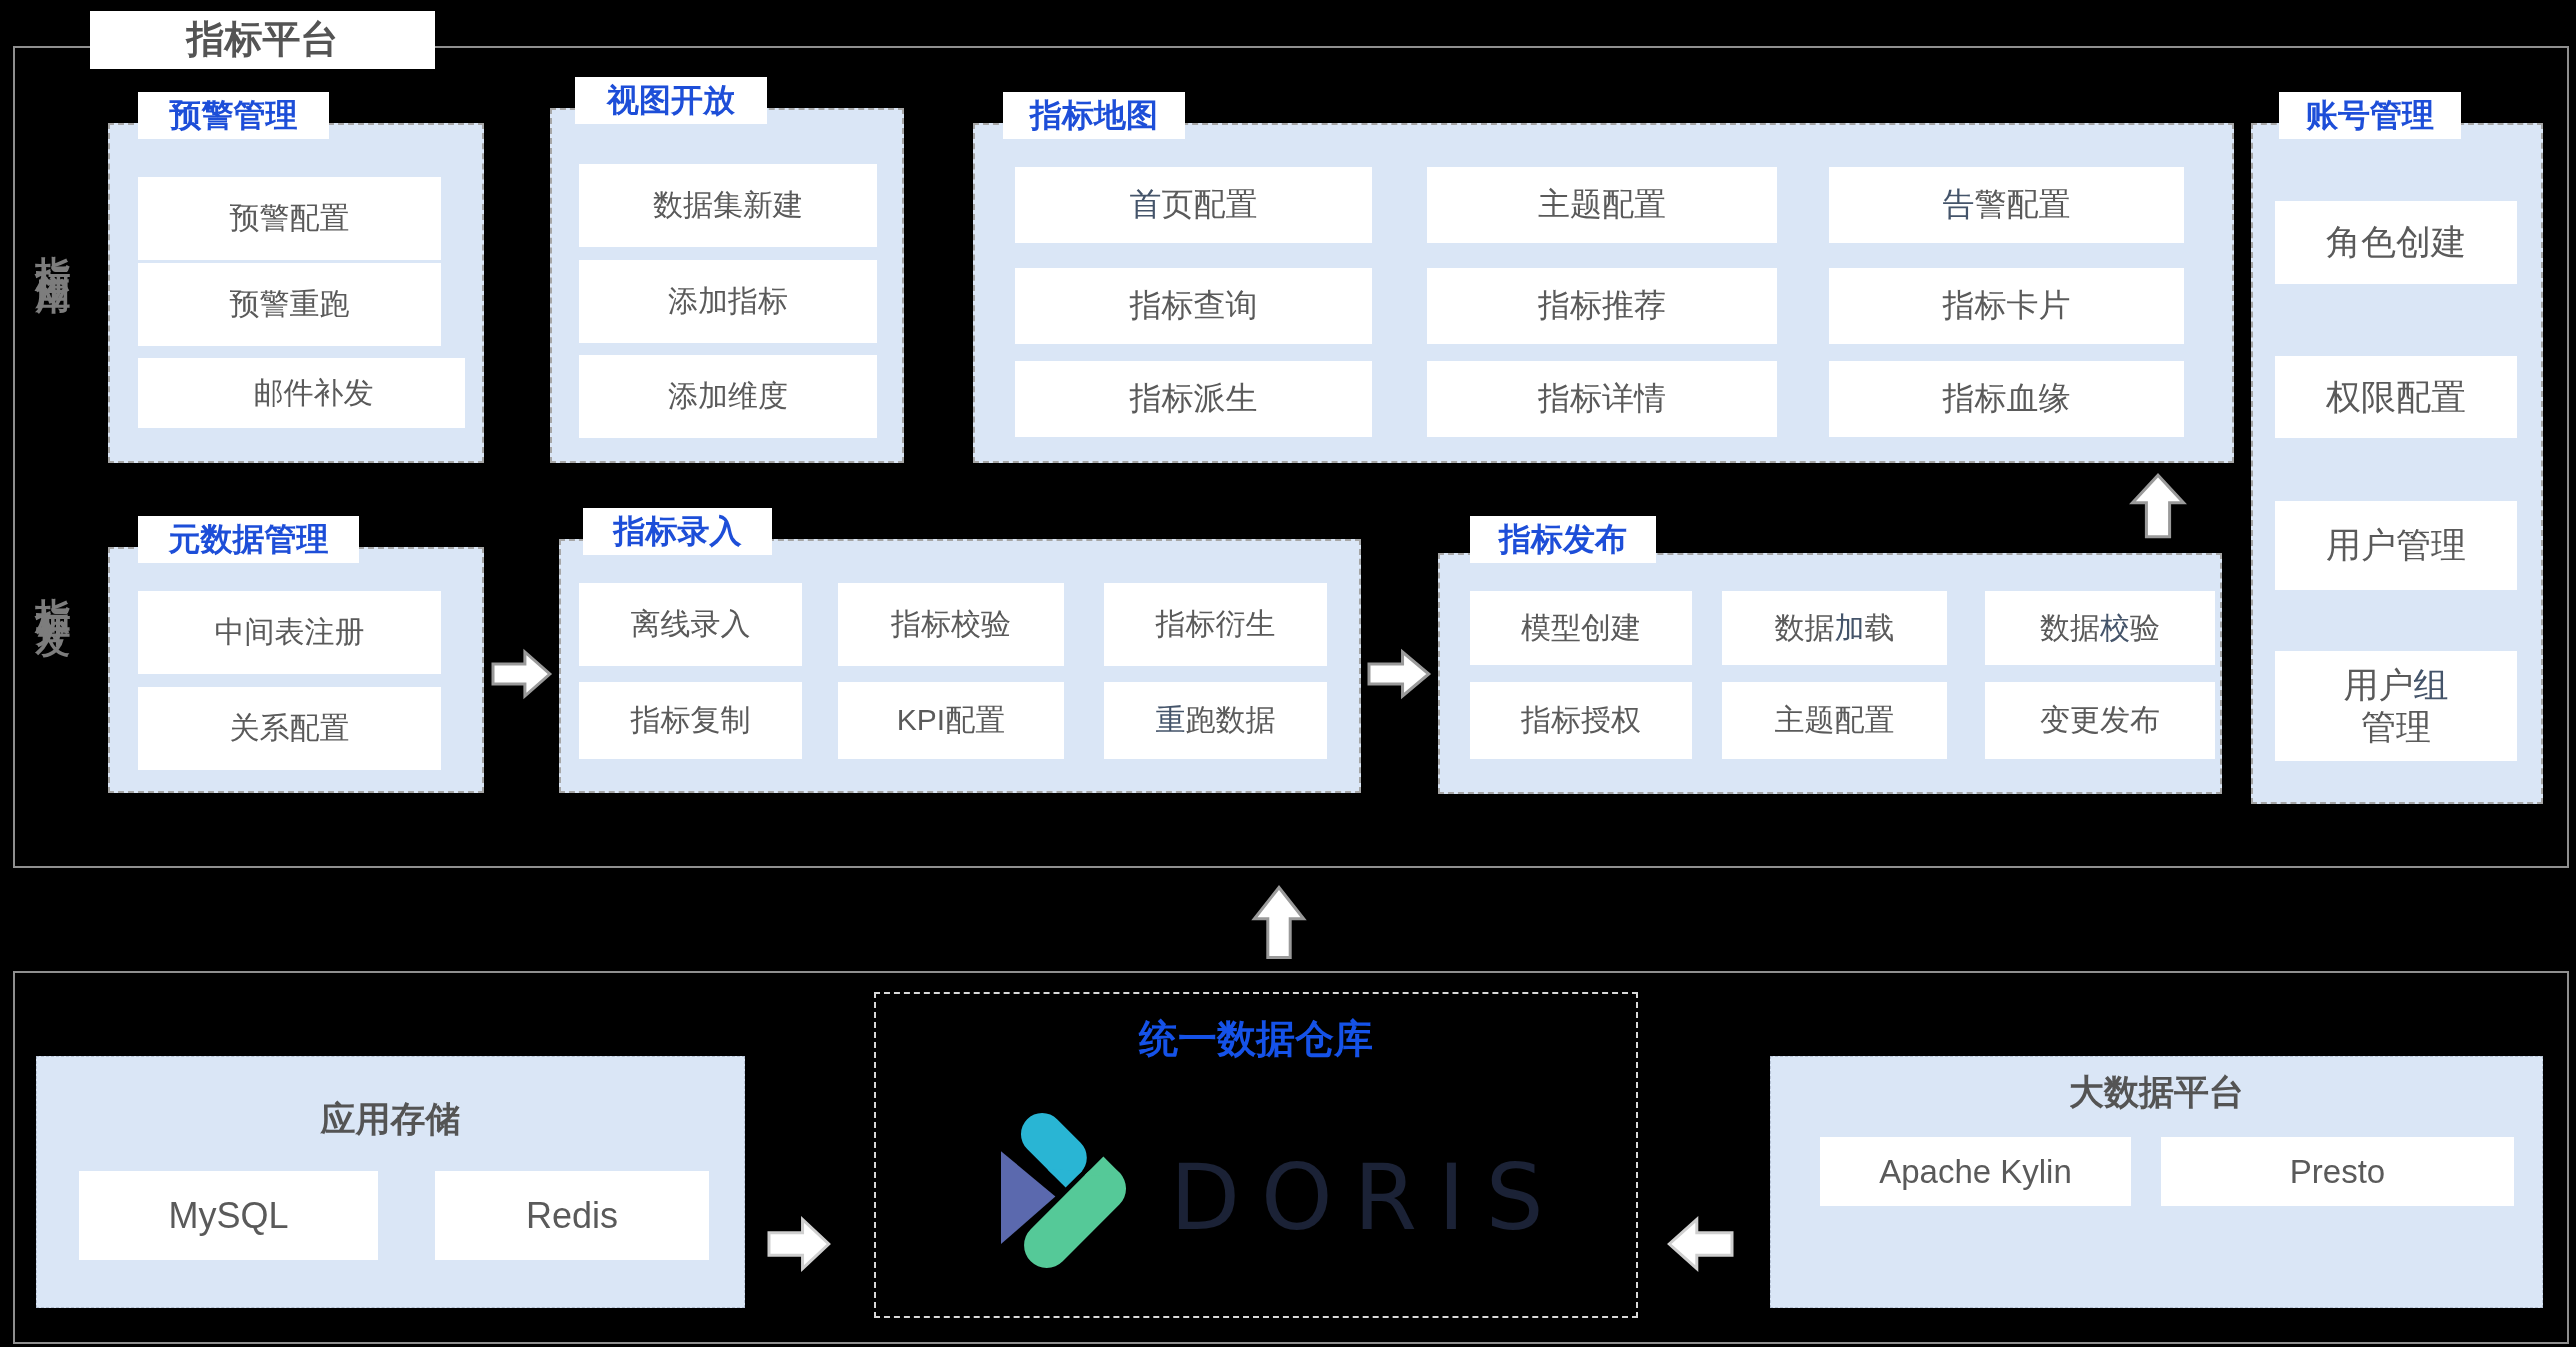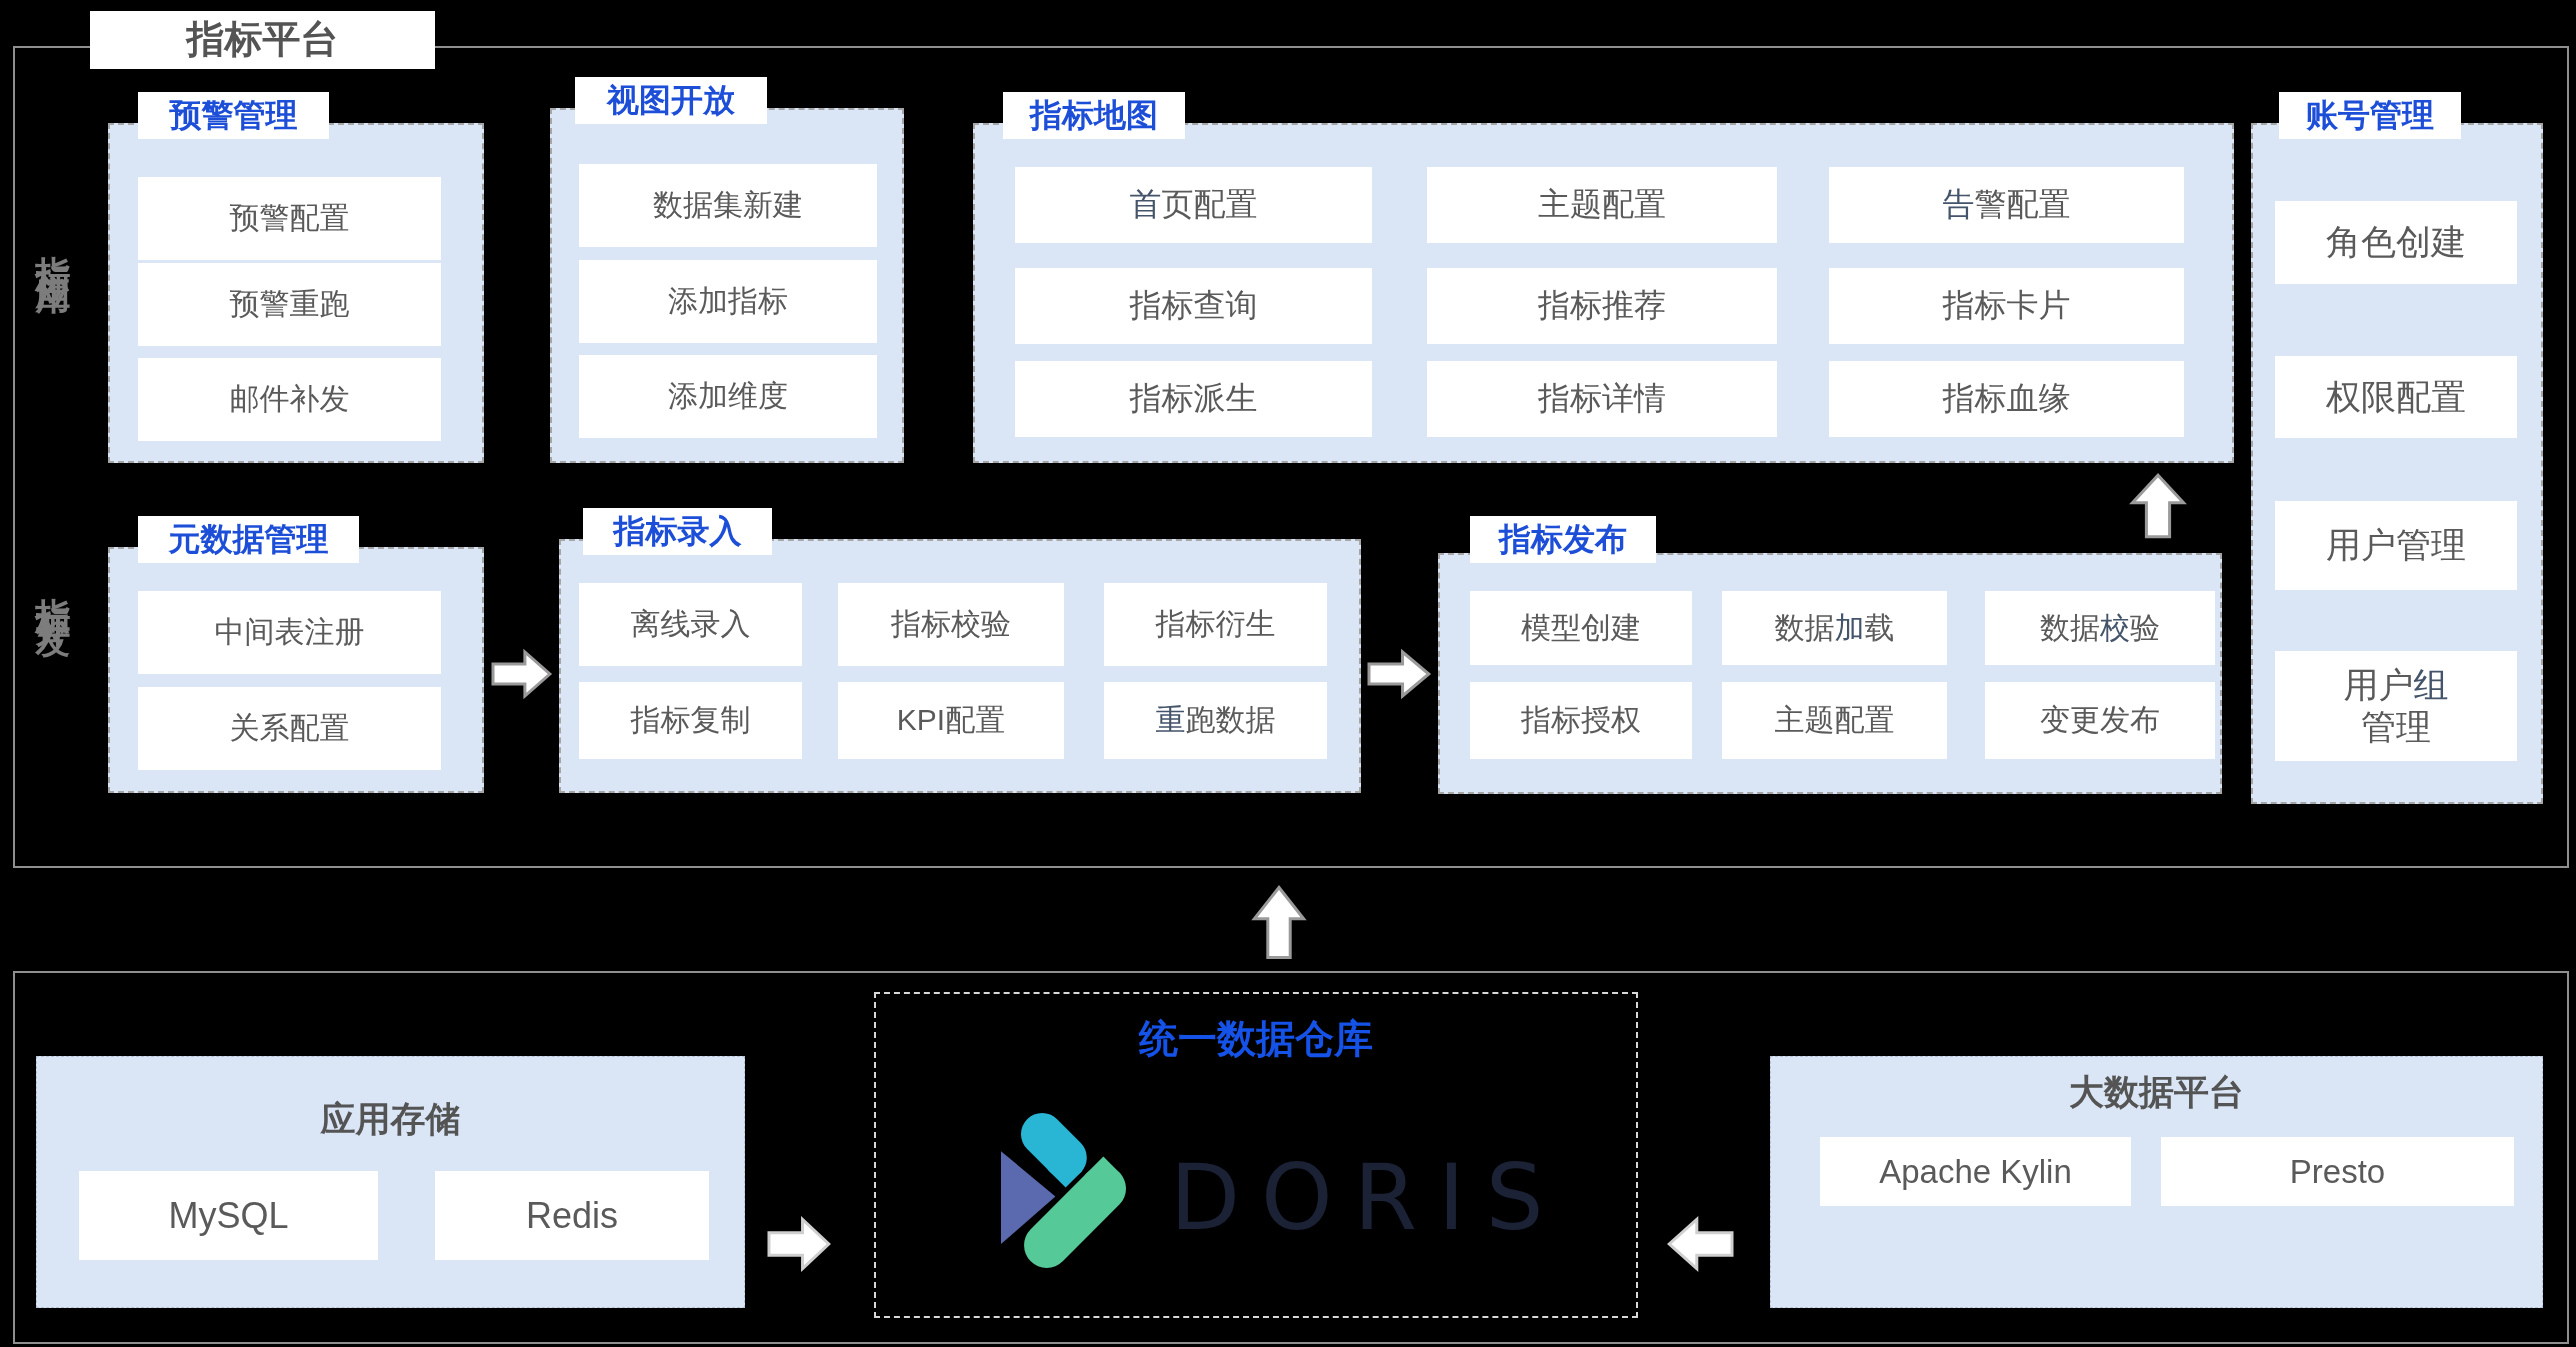--- a/index.html
+++ b/index.html
@@ -45,21 +45,21 @@
   <div class="item" style="left:138px;top:157px;width:303px;height:83px;margin-top:20px;">
       <span>预警配置</span>
       <span class="accent"></span>
       <span></span>
     </div>
   <div class="item" style="left:138px;top:263px;width:303px;height:83px;">
       <span>预警重跑</span>
       <span class="accent"></span>
       <span></span>
     </div>
-  <div class="item" style="left:138px;top:358px;width:303px;height:83px;">
+  <div class="item" style="left:138px;top:358px;width:303px;height:70px;padding-left:24px;">
       <span>邮件补发</span>
       <span class="accent"></span>
       <span></span>
     </div>
 
   <div class="cont" style="left:550px;top:108px;width:354px;height:355px;"></div>
   <div class="glabel" style="left:575px;top:77px;width:192px;height:47px;">视图开放</div>
   <div class="item" style="left:579px;top:164px;width:298px;height:83px;">
       <span>数据集新建</span>
       <span class="accent"></span>

